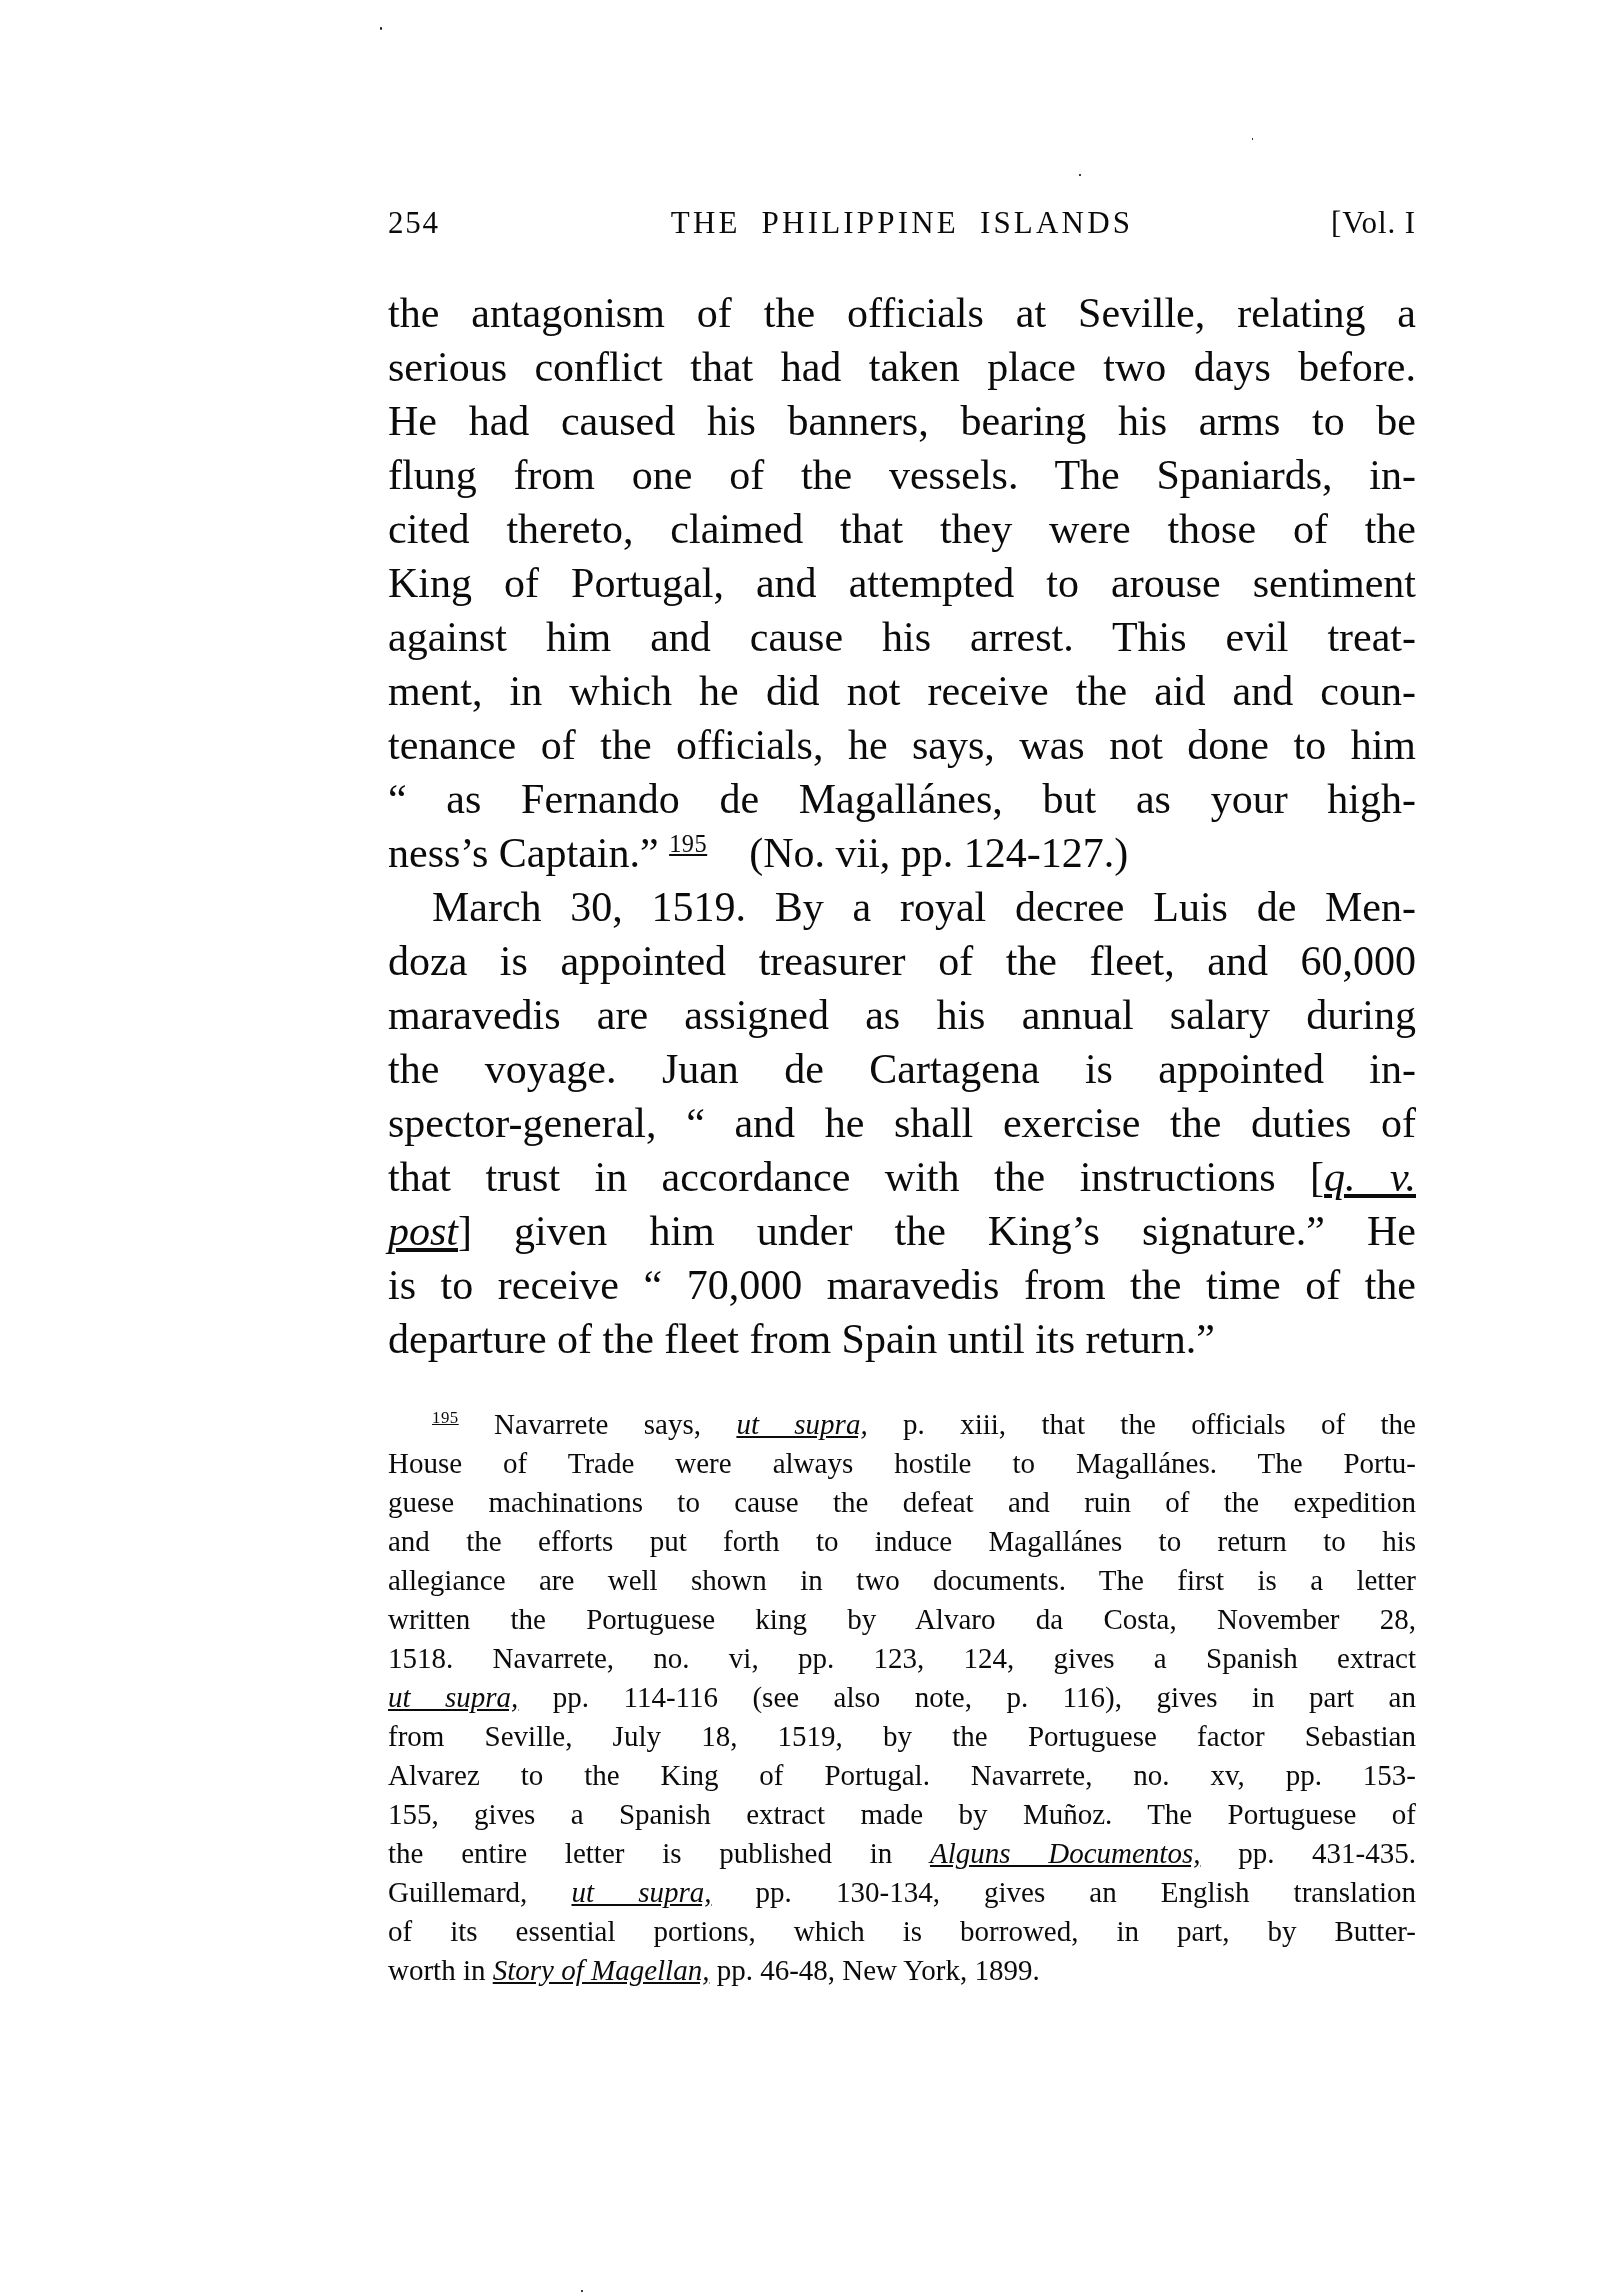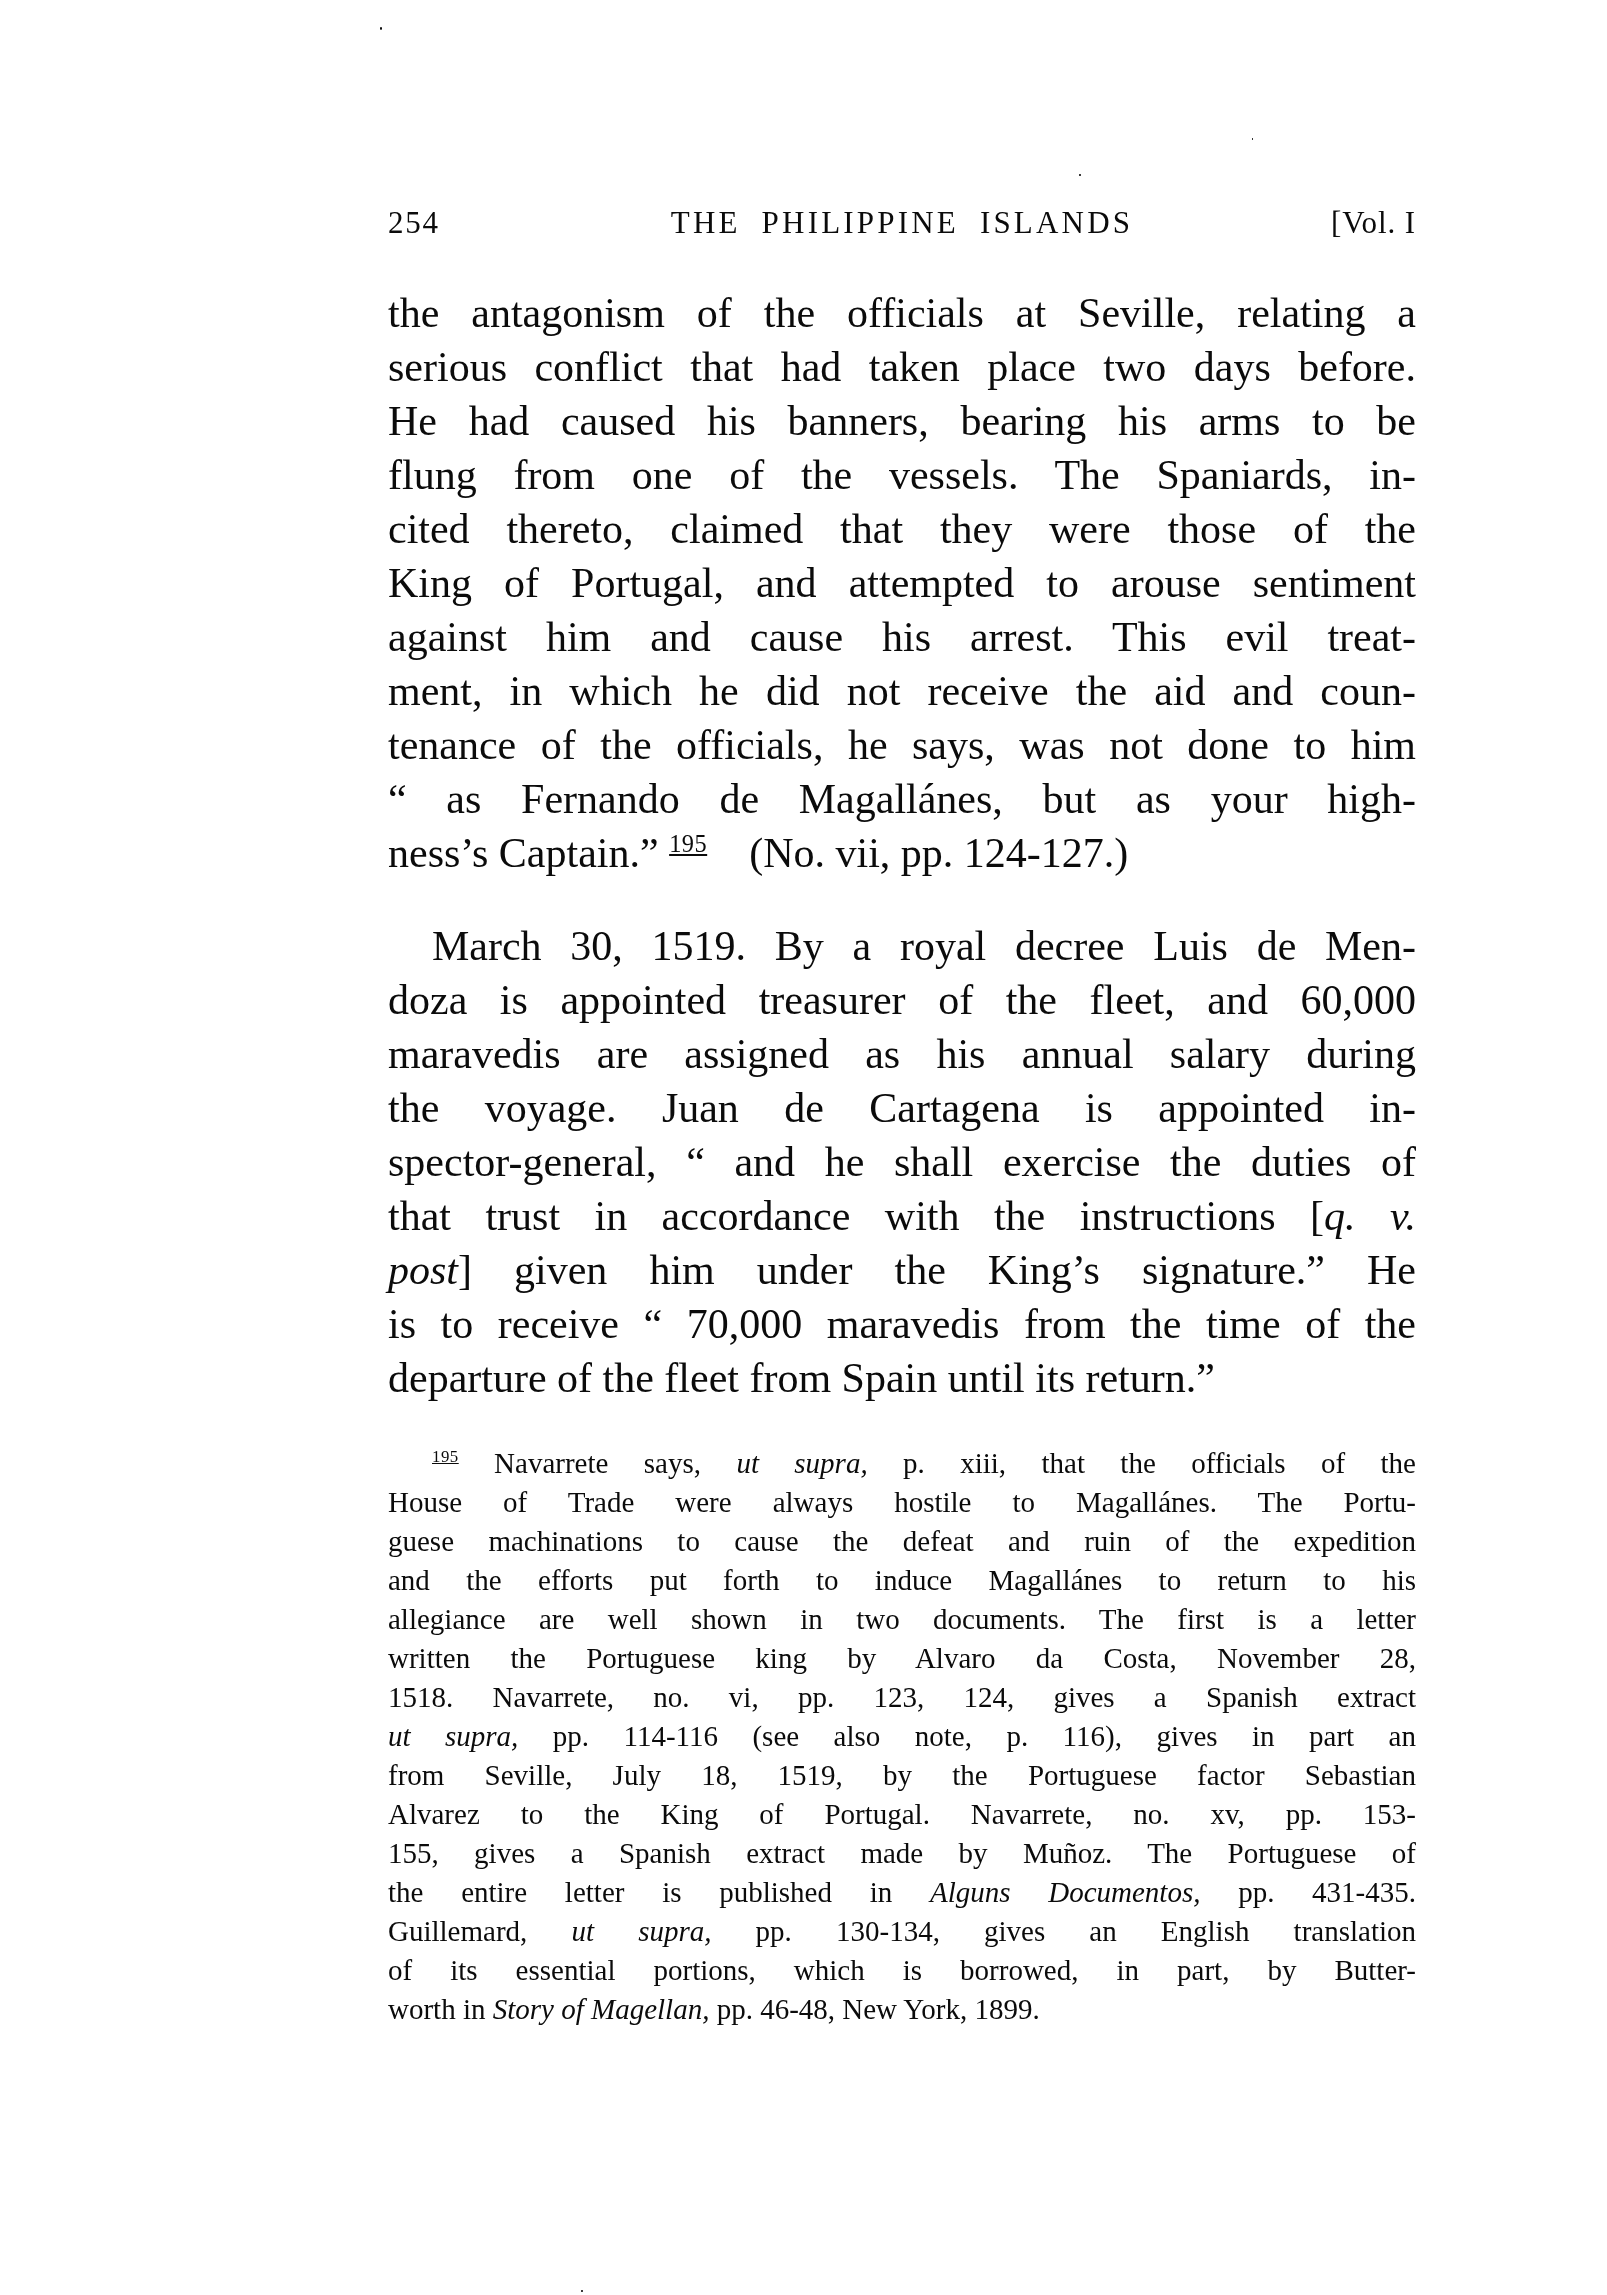--- a/index.html
+++ b/index.html
@@ -29,22 +29,22 @@
   .runhead .vol{justify-self:end;letter-spacing:0.9px;}
   
   .bodytext{margin-top:38px;font-size:42px;}
   .tline{
     line-height:54px;
     text-align:justify;
     text-align-last:justify;
     white-space:normal;
   }
   .tline.last{text-align-last:left;}
-  .tline.indent{text-indent:44px;margin-top:39px;}
-  .bodytext i, .footnote i{font-style:italic;}
+  .tline.indent{text-indent:44px;}
+  .bodytext i, .footnote i{font-style:italic;text-decoration:underline;}
   sup{font-size:58%;vertical-align:super;line-height:0;letter-spacing:0.5px;text-decoration:underline;}
   
   .footnote{margin-top:39px;font-size:29px;}
   .footnote .tline{line-height:39px;}
   
   .speck{position:absolute;background:#000;border-radius:50%;}
   .smudge-dot-b{position:absolute;left:581px;top:2290px;width:1.8px;height:1.8px;background:#000;border-radius:50%;}
 </style>
 </head>
 <body>

